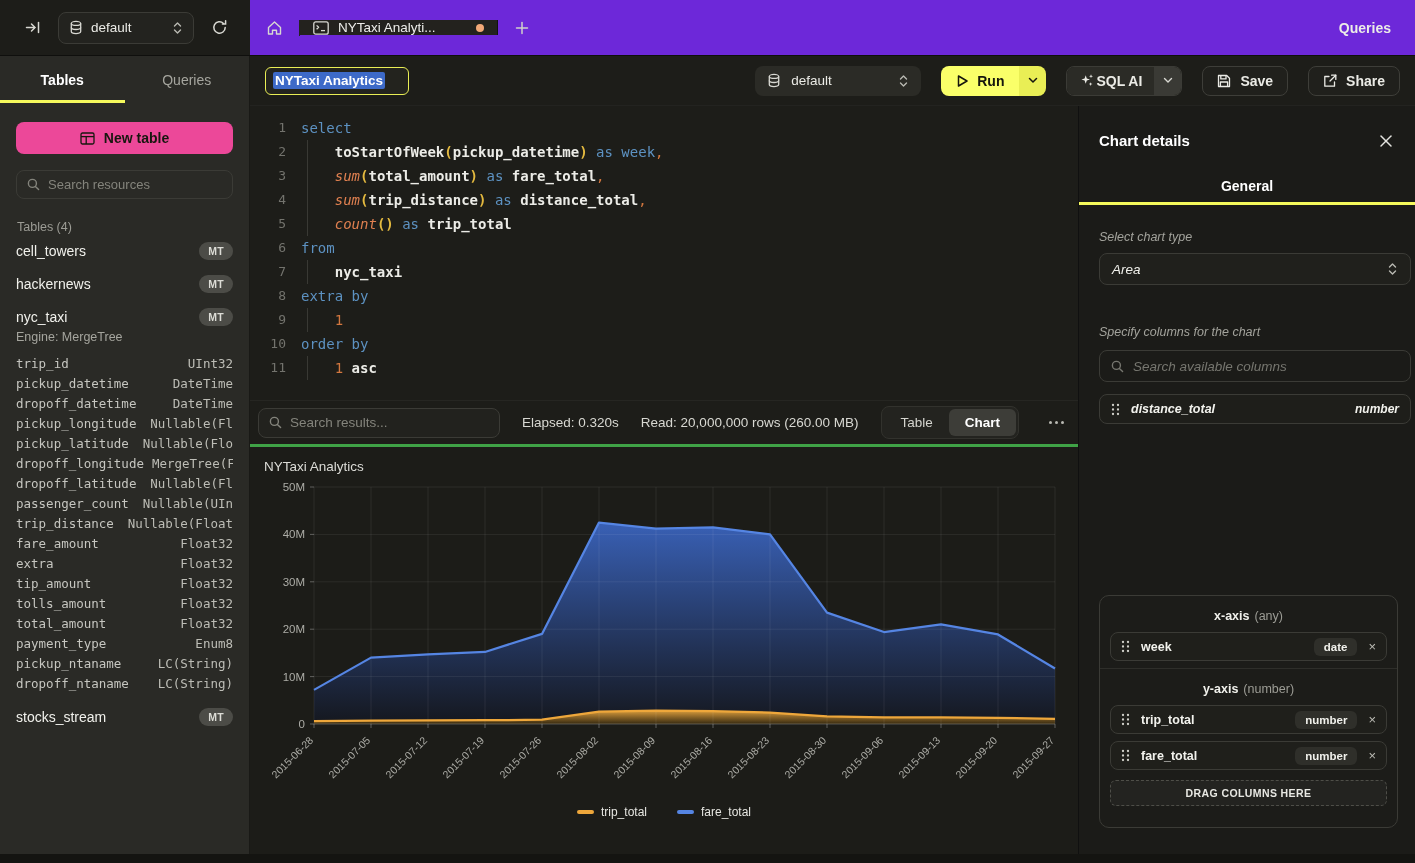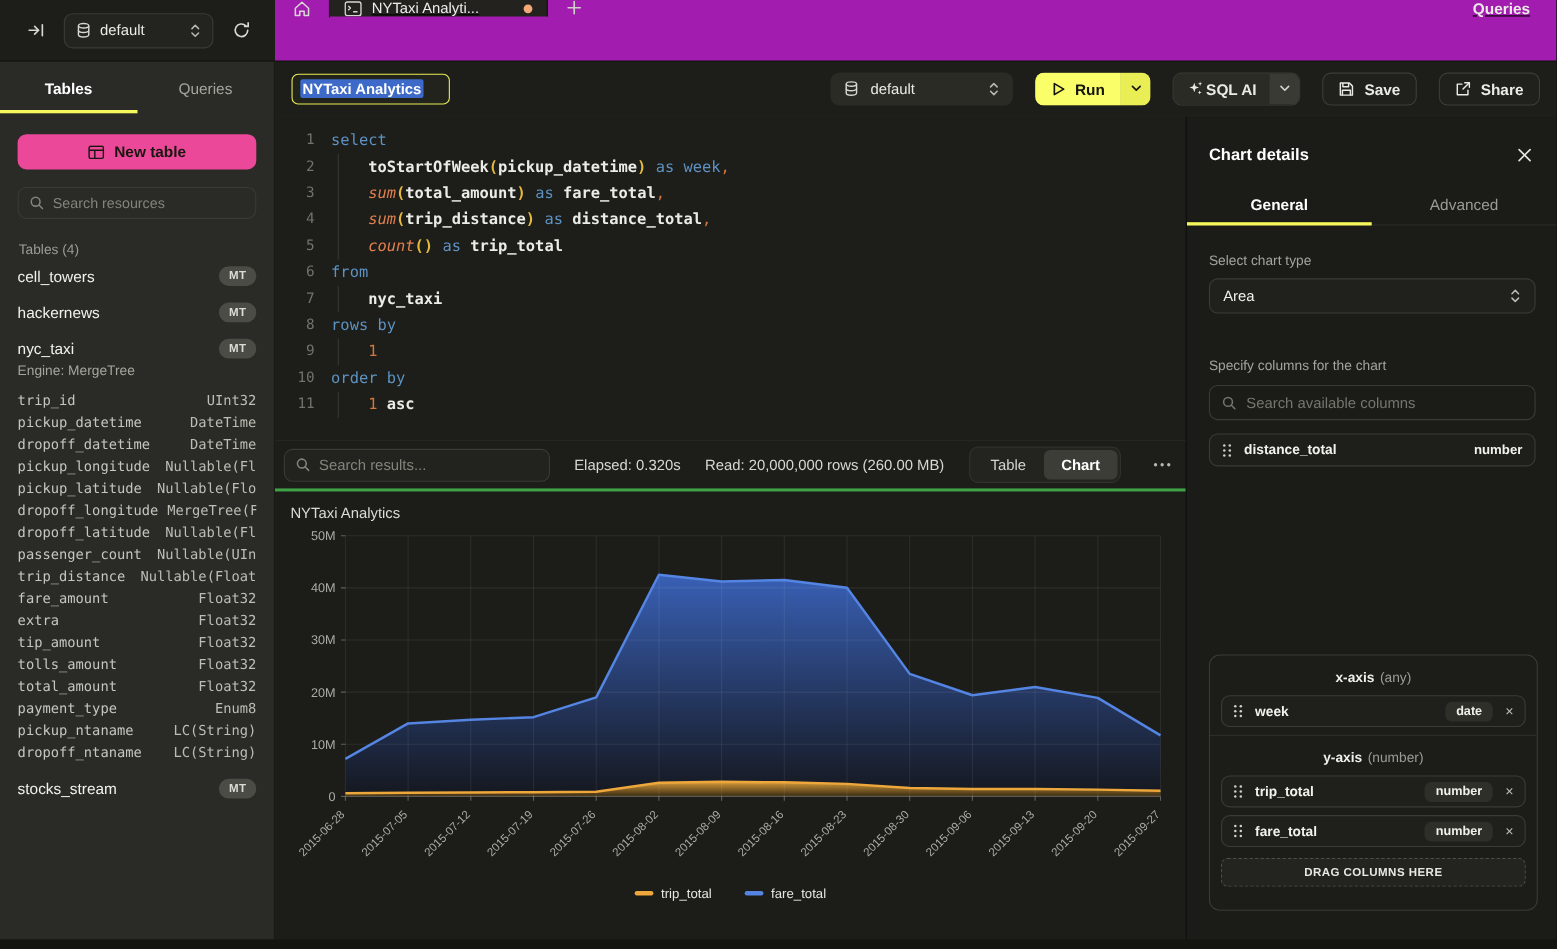--- a/index.html
+++ b/index.html
@@ -6,21 +6,21 @@
   html,body { width:1415px; height:863px; overflow:hidden; background:#141411;
     font-family:"Liberation Sans", sans-serif; -webkit-font-smoothing:antialiased; }
   .app { width:1415px; height:854px; display:flex; flex-direction:column; }
 
   
   .topbar { height:56px; display:flex; align-items:stretch; background:#191915; border-bottom:1px solid #0f0f0d; }
   .topbar-left { width:250px; background:#1d1d19; display:flex; align-items:center; gap:12px; padding:0 10px 0 20px; }
   .icon-btn { display:flex; align-items:center; justify-content:center; width:26px; height:26px; color:#d8d8d2; cursor:pointer; }
   .db-pill { display:flex; align-items:center; gap:8px; height:32px; width:136px; padding:0 10px; border:1px solid #3b3b36; border-radius:8px; background:#23231f; color:#ececе7; }
   .db-pill .lbl { font-size:13.5px; color:#ececе7; flex:1; color:#ebebe6; }
-  .tabstrip { flex:1; display:flex; align-items:flex-start; background:#a21caf;text-decoration:underline; }
+  .tabstrip { flex:1; display:flex; align-items:center; background:#6d28d9; }
   .tab-home { width:50px; display:flex; align-items:center; justify-content:center; border-right:1px solid #232320; color:#d8d8d2; }
   .tab-active { width:198px; background:#23221e; display:flex; align-items:center; gap:9px; padding:0 13px; color:#ededea; font-size:13.5px; border-right:1px solid #111; }
   .tab-dot { width:8px; height:8px; border-radius:50%; margin-left:auto; }
   .tab-plus { width:48px; display:flex; align-items:center; justify-content:center; color:#d0d0ca; }
   .topbar-right { display:flex; align-items:center; padding-right:24px; }
   .queries-btn { display:flex; align-items:center; gap:9px; color:#ececе7; color:#ececcе7; color:#ececce7; color:#ececE7; font-size:14px; font-weight:600; cursor:pointer; }
 
   
   .body-row { flex:1; display:flex; min-height:0; }
 
@@ -97,21 +97,21 @@
 
   
   .right-panel { width:337px; flex-shrink:0; background:#1b1b18; border-left:1px solid #101010; position:relative; overflow:hidden; }
   .rp-header { display:flex; align-items:center; justify-content:space-between; padding:26px 22px 22px 20px; }
   .rp-title { font-size:15px; font-weight:700; color:#fff; }
   .rp-close { color:#e4e4df; cursor:pointer; display:flex; }
   .rp-tabs { display:flex; height:34px; border-bottom:1px solid #2b2b27; }
   .rp-tab { flex:1; text-align:center; font-size:14px; line-height:30px; color:#9c9c95; position:relative; cursor:pointer; }
   .rp-tab.active { color:#fff; font-weight:600; }
   .rp-tab.active::after { content:""; position:absolute; left:0; right:0; bottom:-1px; height:3px; background:#f5f95c; }
-  .rp-body { padding:0 19px 0 20px; }
+  .rp-body { padding:0 4px 0 20px;font-style:italic; }
   .rp-label { font-size:12.5px; color:#a3a39c; }
   .rp-select { margin-top:9px; height:32px; border:1px solid #3b3b36; border-radius:8px; background:#20201c; display:flex; align-items:center; justify-content:space-between; padding:0 12px; font-size:13.5px; color:#f0f0eb; cursor:pointer; }
   .rp-search { margin-top:11px; height:32px; border:1px solid #3b3b36; border-radius:8px; display:flex; align-items:center; gap:9px; padding:0 11px; color:#76766f; font-size:13.5px; cursor:text; }
   .col-card { margin-top:12px; height:30px; border:1px solid #3b3b36; border-radius:8px; display:flex; align-items:center; gap:11px; padding:0 11px; cursor:grab; background:#1e1e1a; }
   .col-card .nm { font-size:12.5px; font-weight:700; color:#f2f2ed; }
   .col-card .tp { margin-left:auto; font-size:12px; font-weight:700; color:#f2f2ed; }
 
   .axes-box { position:absolute; left:20px; right:17px; bottom:26px; height:233px; border:1px solid #3b3b36; border-radius:10px; background:#1c1c19; }
   .axes-header { text-align:center; font-size:12.5px; color:#f0f0eb; font-weight:700; padding-top:13px; }
   .axes-header .mut { color:#9c9c95; font-weight:400; margin-left:5px; }
@@ -402,21 +402,21 @@
         <div class="main-area">
 
           <div class="editor" id="editor-lines">
               <div class="code-line"><span class="gutter">1</span><span class="code-content"><span class="tk-kw">select</span></span></div>
               <div class="code-line indented"><span class="gutter">2</span><span class="code-content"><span class="tk-pl">    </span><span class="tk-id">toStartOfWeek</span><span class="tk-pr">(</span><span class="tk-id">pickup_datetime</span><span class="tk-pr">)</span><span class="tk-pl"> </span><span class="tk-kw">as</span><span class="tk-pl"> </span><span class="tk-kw">week</span><span class="tk-pu">,</span></span></div>
               <div class="code-line indented"><span class="gutter">3</span><span class="code-content"><span class="tk-pl">    </span><span class="tk-fn">sum</span><span class="tk-pr">(</span><span class="tk-id">total_amount</span><span class="tk-pr">)</span><span class="tk-pl"> </span><span class="tk-kw">as</span><span class="tk-pl"> </span><span class="tk-id">fare_total</span><span class="tk-pu">,</span></span></div>
               <div class="code-line indented"><span class="gutter">4</span><span class="code-content"><span class="tk-pl">    </span><span class="tk-fn">sum</span><span class="tk-pr">(</span><span class="tk-id">trip_distance</span><span class="tk-pr">)</span><span class="tk-pl"> </span><span class="tk-kw">as</span><span class="tk-pl"> </span><span class="tk-id">distance_total</span><span class="tk-pu">,</span></span></div>
               <div class="code-line indented"><span class="gutter">5</span><span class="code-content"><span class="tk-pl">    </span><span class="tk-fn">count</span><span class="tk-pr">()</span><span class="tk-pl"> </span><span class="tk-kw">as</span><span class="tk-pl"> </span><span class="tk-id">trip_total</span></span></div>
               <div class="code-line"><span class="gutter">6</span><span class="code-content"><span class="tk-kw">from</span></span></div>
               <div class="code-line indented"><span class="gutter">7</span><span class="code-content"><span class="tk-pl">    </span><span class="tk-id">nyc_taxi</span></span></div>
-              <div class="code-line"><span class="gutter">8</span><span class="code-content"><span class="tk-kw">rows by</span></span></div>
+              <div class="code-line"><span class="gutter">8</span><span class="code-content"><span class="tk-kw">extra by</span></span></div>
               <div class="code-line indented"><span class="gutter">9</span><span class="code-content"><span class="tk-pl">    </span><span class="tk-pu">1</span></span></div>
               <div class="code-line"><span class="gutter">10</span><span class="code-content"><span class="tk-kw">order by</span></span></div>
               <div class="code-line indented"><span class="gutter">11</span><span class="code-content"><span class="tk-pl">    </span><span class="tk-pu">1</span><span class="tk-pl"> </span><span class="tk-id">asc</span></span></div>
             </div>
 
           <div class="results-bar">
             <div class="res-search">
               <svg class="ic" width="13" height="13" viewBox="0 0 13 13">
                   <g stroke="#84847c" stroke-width="1.4" fill="none" stroke-linecap="round">
                     <circle cx="5.4" cy="5.4" r="4"></circle>
@@ -538,21 +538,20 @@
               <svg class="ic" width="14" height="14" viewBox="0 0 14 14">
                   <g stroke="#e4e4df" stroke-width="1.5" stroke-linecap="round">
                     <path d="M2 2l10 10"></path>
                     <path d="M12 2L2 12"></path>
                   </g>
                 </svg>
             </span>
           </div>
           <div class="rp-tabs">
             <div class="rp-tab active">General</div>
-            <div class="rp-tab">Advanced</div>
           </div>
           <div class="rp-body">
             <div class="rp-label" style="margin-top:25px">Select chart type</div>
             <div class="rp-select">
               <span>Area</span>
               <svg class="ic" width="11" height="14" viewBox="0 0 11 14">
                   <g stroke="#b9b9b2" stroke-width="1.4" fill="none" stroke-linecap="round" stroke-linejoin="round">
                     <path d="M2.5 5L5.5 2l3 3"></path>
                     <path d="M2.5 9l3 3 3-3"></path>
                   </g>

